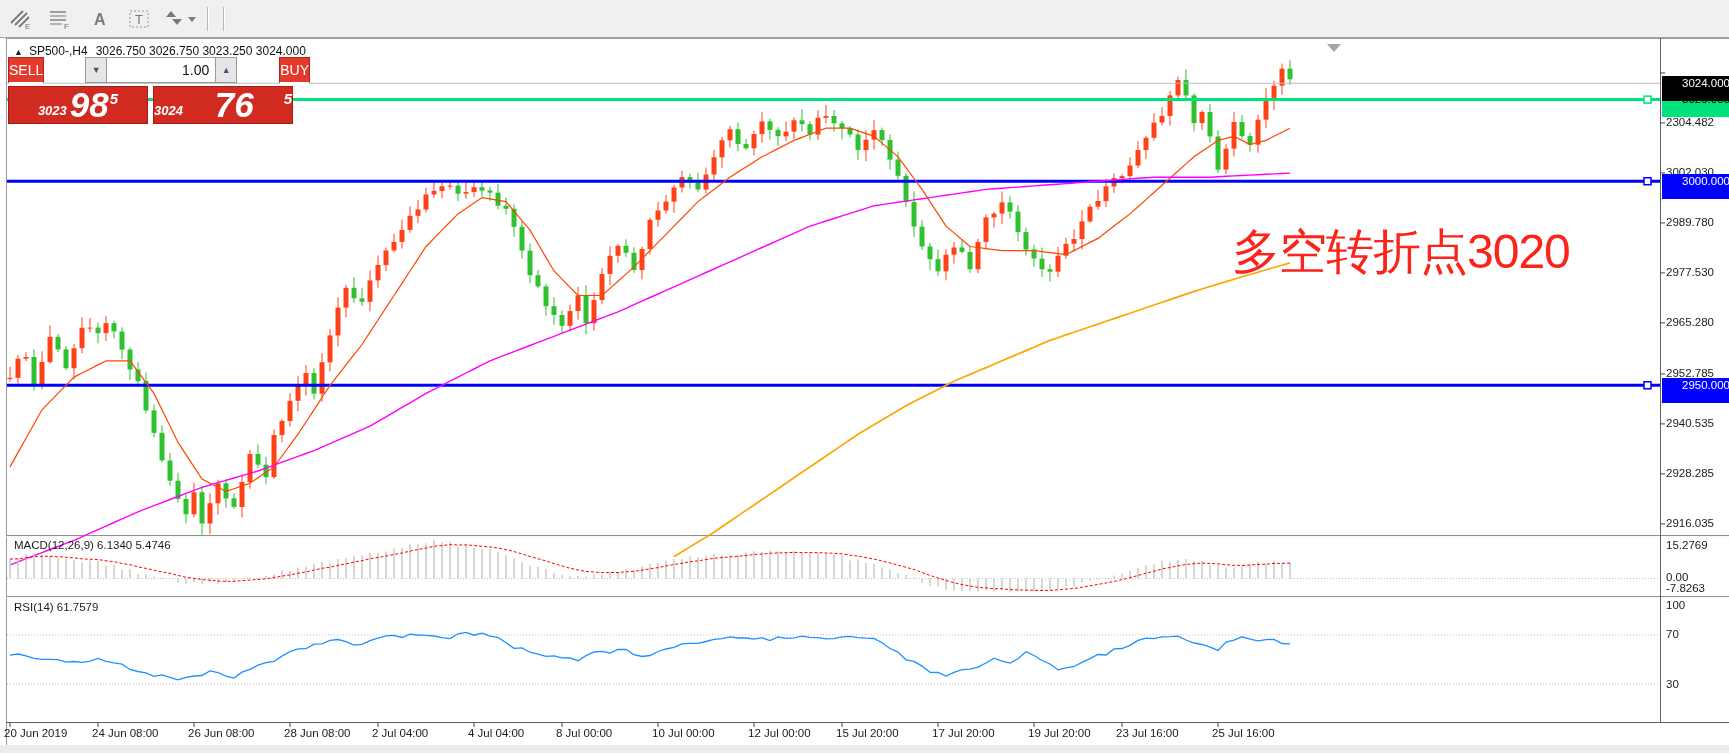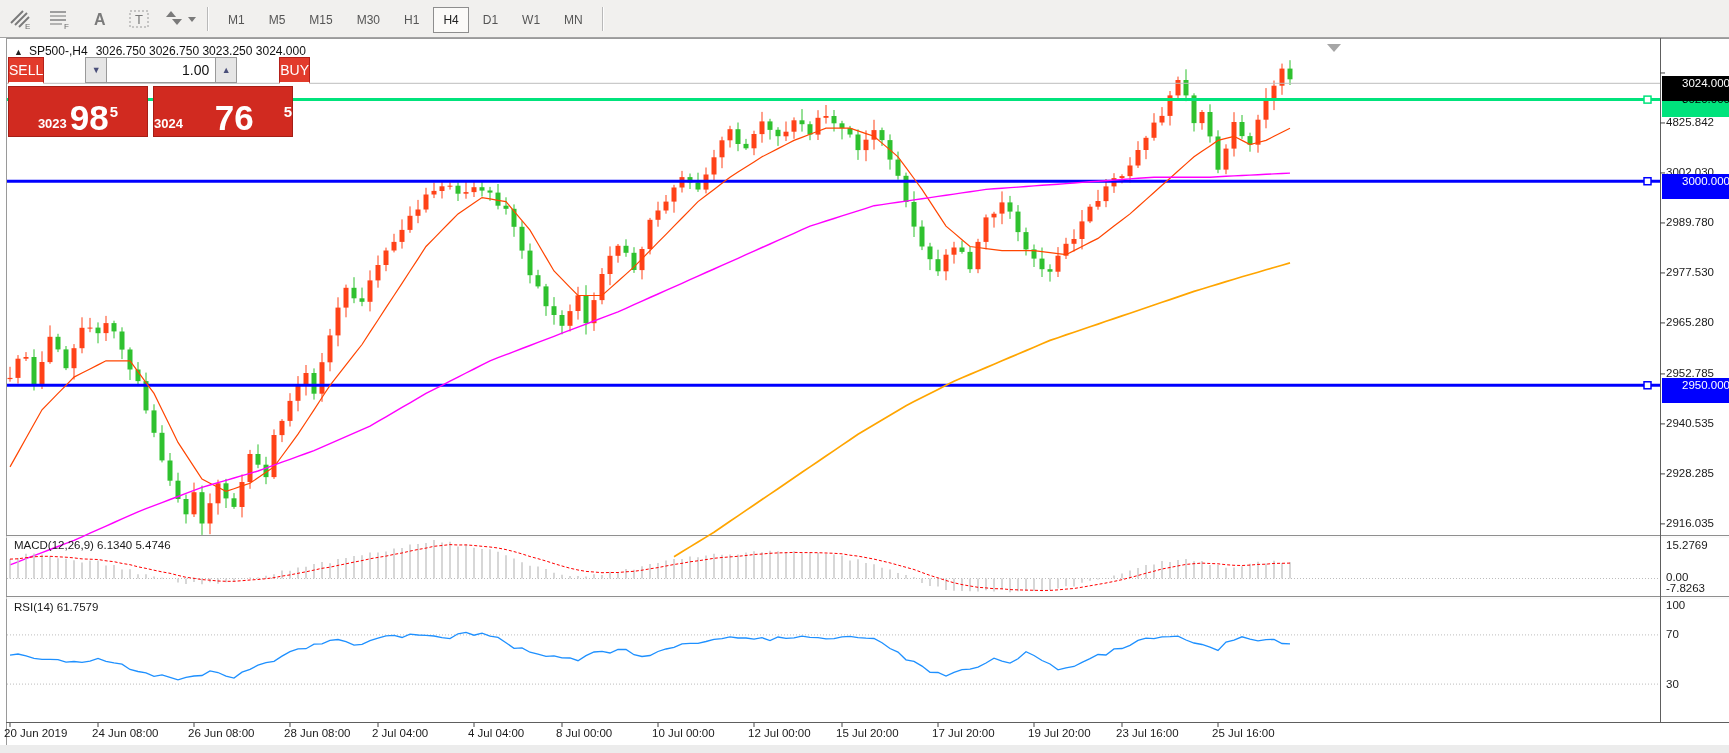--- a/index.html
+++ b/index.html
@@ -29,22 +29,22 @@
   #trade-panel{position:absolute;left:8px;top:57px;z-index:20;width:288px;}
   #trade-row1{display:flex;align-items:flex-start;height:26px;gap:36px;}
   .trade-btn{background:#e23b2b;border:1px solid #b3201a;border-bottom:2px solid #ffffff;color:#fff;
              font-size:14px;text-align:center;line-height:24px;width:66px;cursor:pointer;}
   #vol-group{display:flex;margin-left:5px;margin-right:6px;}
   .spin-btn{width:20px;background:#e6e6e6;border:1px solid #9a9a9a;color:#4a4f7a;font-size:9px;
             line-height:24px;text-align:center;cursor:pointer;}
   #vol-input{width:96px;border:1px solid #9a9a9a;border-left:none;border-right:none;text-align:right;
              font-size:14px;padding:0 6px;color:#111;font-family:"Liberation Sans",sans-serif;}
   #trade-row2{display:flex;margin-top:3px;}
-  .quote-box{width:140px;height:51px;background:#d12a20;border:1px solid #a51e16;color:#fff;
-             display:flex;align-items:flex-end;justify-content:center;padding-bottom:2px;box-sizing:border-box;cursor:pointer;}
+  .quote-box{width:140px;height:38px;background:#d12a20;border:1px solid #a51e16;color:#fff;
+             display:flex;align-items:flex-end;justify-content:center;padding-bottom:2px;box-sizing:border-box;cursor:pointer;font-style:italic;}
   .quote-box + .quote-box{margin-left:5px;justify-content:space-between;}
   .q-prefix{font-size:13px;font-weight:bold;margin-right:3px;margin-bottom:3px;}
   .q-big{font-size:35px;font-weight:bold;line-height:0.88;}
   .q-sup{font-size:15px;font-weight:bold;margin-bottom:14px;margin-left:1px;}
   svg text{font-family:"Liberation Sans",sans-serif;}
 </style>
 </head>
 <body>
 
 <div id="app">
@@ -85,21 +85,20 @@
     <span class="tool-icon">
       <svg width="34" height="24">
           <g fill="#7a7a7a">
         <polygon points="8,4 13,10 3,10"></polygon>
             <polygon points="14,18 19,12 9,12"></polygon>
         <polygon points="25,10 33,10 29,15"></polygon>
           </g>
         </svg>
     </span>
     <span class="tool-sep"></span>
-    <span id="tf-group"><span class="tf-btn">M1</span><span class="tf-btn">M5</span><span class="tf-btn">M15</span><span class="tf-btn">M30</span><span class="tf-btn">H1</span><span class="tf-btn active">H4</span><span class="tf-btn">D1</span><span class="tf-btn">W1</span><span class="tf-btn">MN</span></span>
     <span class="tool-sep"></span>
   </div>
 
   <div id="chart-canvas" style="position: absolute; left: 0px; top: 0px; z-index: 5;"><svg width="1729" height="753" viewBox="0 0 1729 753" xmlns="http://www.w3.org/2000/svg">
         <line x1="6.5" y1="38" x2="6.5" y2="745" stroke="#9a9a9a"></line>
         <line x1="6" y1="38.5" x2="1729" y2="38.5" stroke="#9a9a9a"></line>
         <line x1="6" y1="535.5" x2="1729" y2="535.5" stroke="#8f8f8f"></line>
         <line x1="6" y1="537" x2="1729" y2="537" stroke="#f6f6f6"></line>
         <line x1="6" y1="596.5" x2="1729" y2="596.5" stroke="#8f8f8f"></line>
         <line x1="6" y1="598" x2="1729" y2="598" stroke="#f6f6f6"></line>
@@ -651,31 +650,32 @@
           <span class="q-sup">5</span>
       </div>
       <div class="quote-box">
         <span class="q-prefix">3024</span>
           <span class="q-big">76</span>
           <span class="q-sup">5</span>
       </div>
     </div>
   </div>
 
+  <div id="annotation" style="color: rgb(251, 36, 27);">多空转折点3020</div>
 
   <div class="ind-label" style="left:14px;top:539px;">
     <span>MACD(12,26,9)</span>&nbsp;<span>6.1340 5.4746</span>
   </div>
   <div class="ind-label" style="left:14px;top:601px;">
     <span>RSI(14)</span>&nbsp;<span>61.7579</span>
   </div>
 
   <div id="overlays">
       <div class="axis-label" style="top: 65.9725px; margin-top: 28px;">3026.530</div>
-      <div class="axis-label" style="top: 115.962px;">4825.842</div>
+      <div class="axis-label" style="top: 115.962px;">2304.482</div>
       <div class="axis-label" style="top: 165.952px;">3002.030</div>
       <div class="axis-label" style="top: 215.942px;">2989.780</div>
       <div class="axis-label" style="top: 265.932px;">2977.530</div>
       <div class="axis-label" style="top: 315.921px;">2965.280</div>
       <div class="axis-label" style="top: 366.911px;">2952.785</div>
       <div class="axis-label" style="top: 416.901px;">2940.535</div>
       <div class="axis-label" style="top: 466.891px;">2928.285</div>
       <div class="axis-label" style="top: 516.88px;">2916.035</div>
       <div class="price-tag" style="top: 92.1201px; background: rgb(0, 227, 124); color: rgb(0, 0, 0);">3020.000</div>
       <div class="price-tag" style="top: 173.736px; background: rgb(0, 0, 255); color: rgb(255, 255, 255);">3000.000</div>

